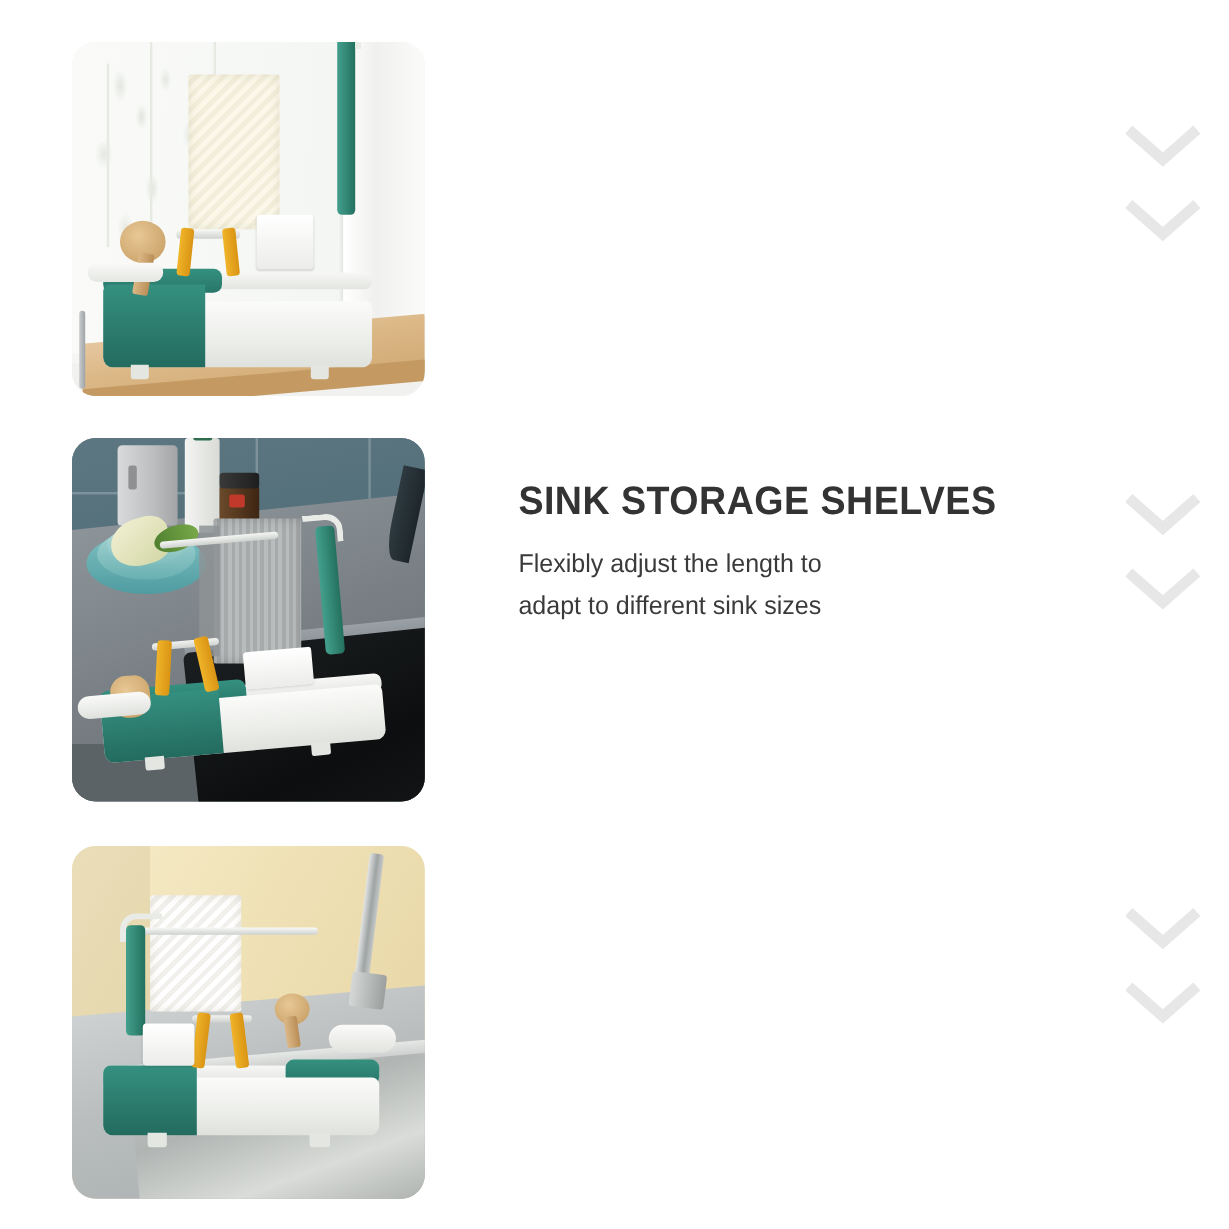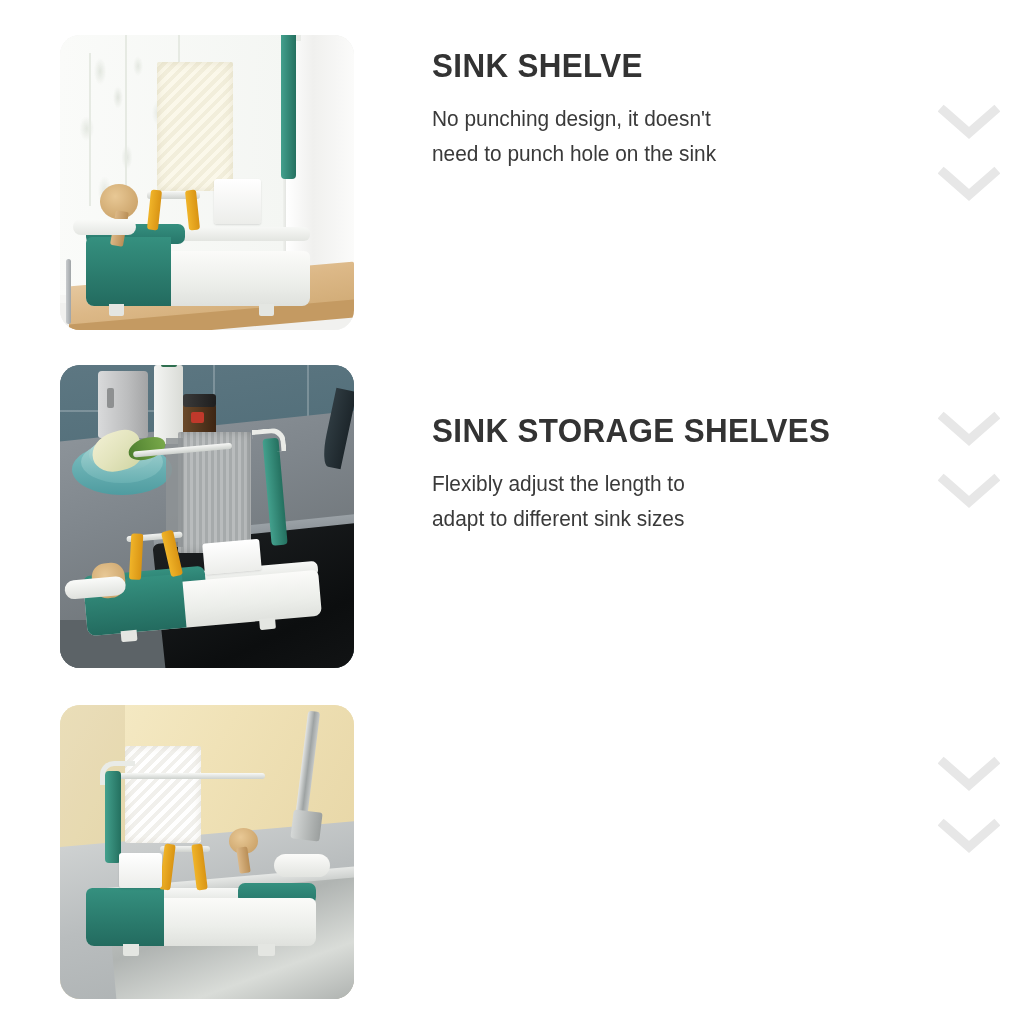--- a/index.html
+++ b/index.html
@@ -196,25 +196,20 @@
           <div class="hookY" style="left:45%;top:12%;height:30%;transform:rotate(-6deg);"></div>
           <div class="sponge" style="left:57%;top:4%;width:21%;height:34%;"></div>
           <div class="brushhead" style="left:6%;top:8%;width:17%;height:26%;"></div>
           <div class="brushstick" style="left:12%;top:28%;width:6%;height:26%;transform:rotate(10deg);"></div>
           <div style="position:absolute;left:-6%;top:34%;width:28%;height:12%;
                background:linear-gradient(180deg,#fafbf9,#e4e6e2);border-radius:14px;"></div>
         </div>
       </div>
     </div>
 
-    <div class="textcol" style="top:14px;">
-      <div class="title">SINK SHELVE</div>
-      <div class="desc">No punching design, it doesn't
-need to punch hole on the sink</div>
-    </div>
 
     <div class="chevwrap" style="top:66px;">
       <svg class="chev" viewBox="0 0 62 40">
           <path d="M6 10 L31 32 L56 10"></path>
         </svg>
       <svg class="chev" viewBox="0 0 62 40">
           <path d="M6 10 L31 32 L56 10"></path>
         </svg>
     </div>
   </div>
@@ -274,21 +269,21 @@
           <div class="hookY" style="left:21%;top:-24%;height:58%;transform:rotate(8deg);"></div>
           <div class="hookY" style="left:36%;top:-24%;height:58%;transform:rotate(-8deg);"></div>
           <div class="sponge" style="left:52%;top:-4%;width:24%;height:40%;"></div>
           <div class="brushhead" style="left:4%;top:10%;width:14%;height:44%;border-radius:40% 40% 45% 45%;"></div>
           <div style="position:absolute;left:-8%;top:28%;width:26%;height:24%;
                background:linear-gradient(180deg,#fafbf9,#dfe1dd);border-radius:16px;"></div>
         </div>
       </div>
     </div>
 
-    <div class="textcol" style="top:49px;">
+    <div class="textcol" style="top:35px;">
       <div class="title">SINK STORAGE SHELVES</div>
       <div class="desc">Flexibly adjust the length to
 adapt to different sink sizes</div>
     </div>
 
     <div class="chevwrap" style="top:43px;">
       <svg class="chev" viewBox="0 0 62 40">
           <path d="M6 10 L31 32 L56 10"></path>
         </svg>
       <svg class="chev" viewBox="0 0 62 40">

